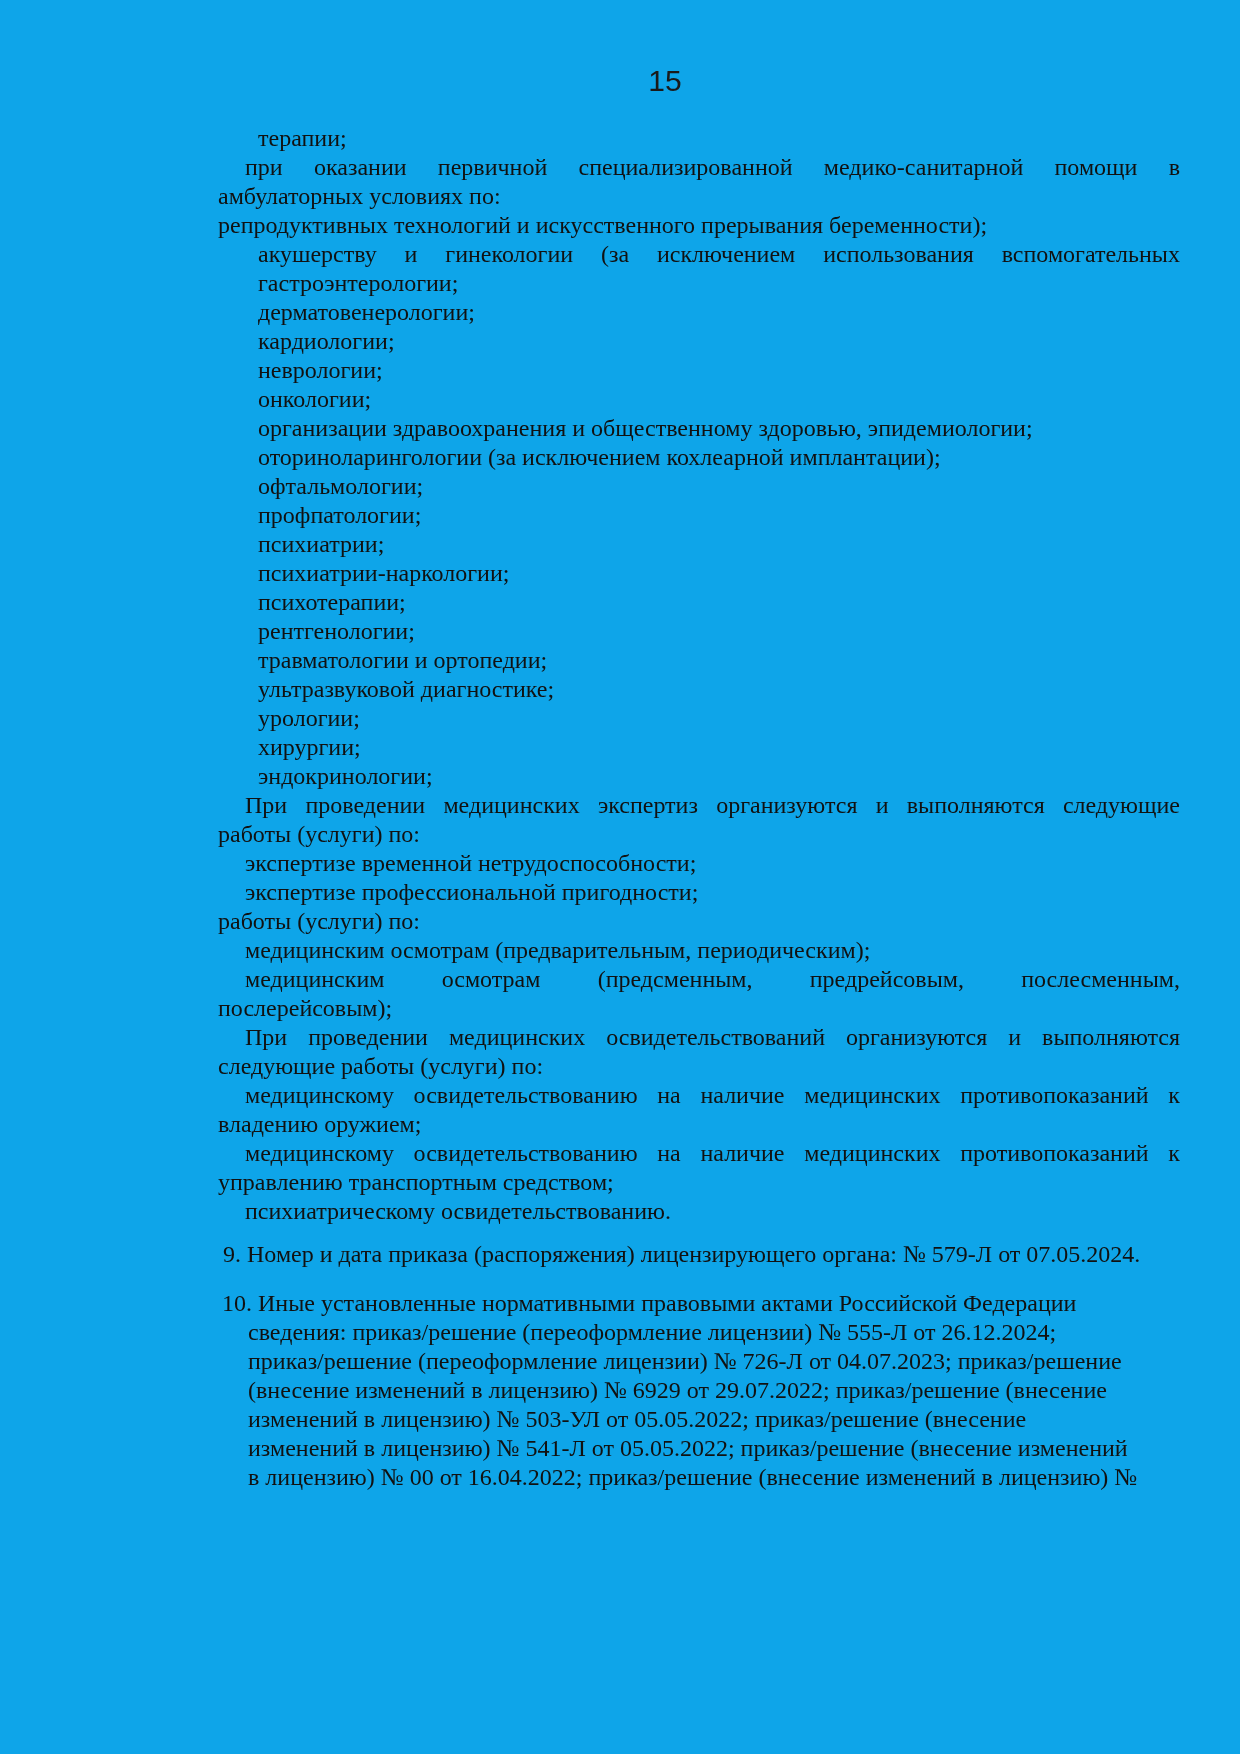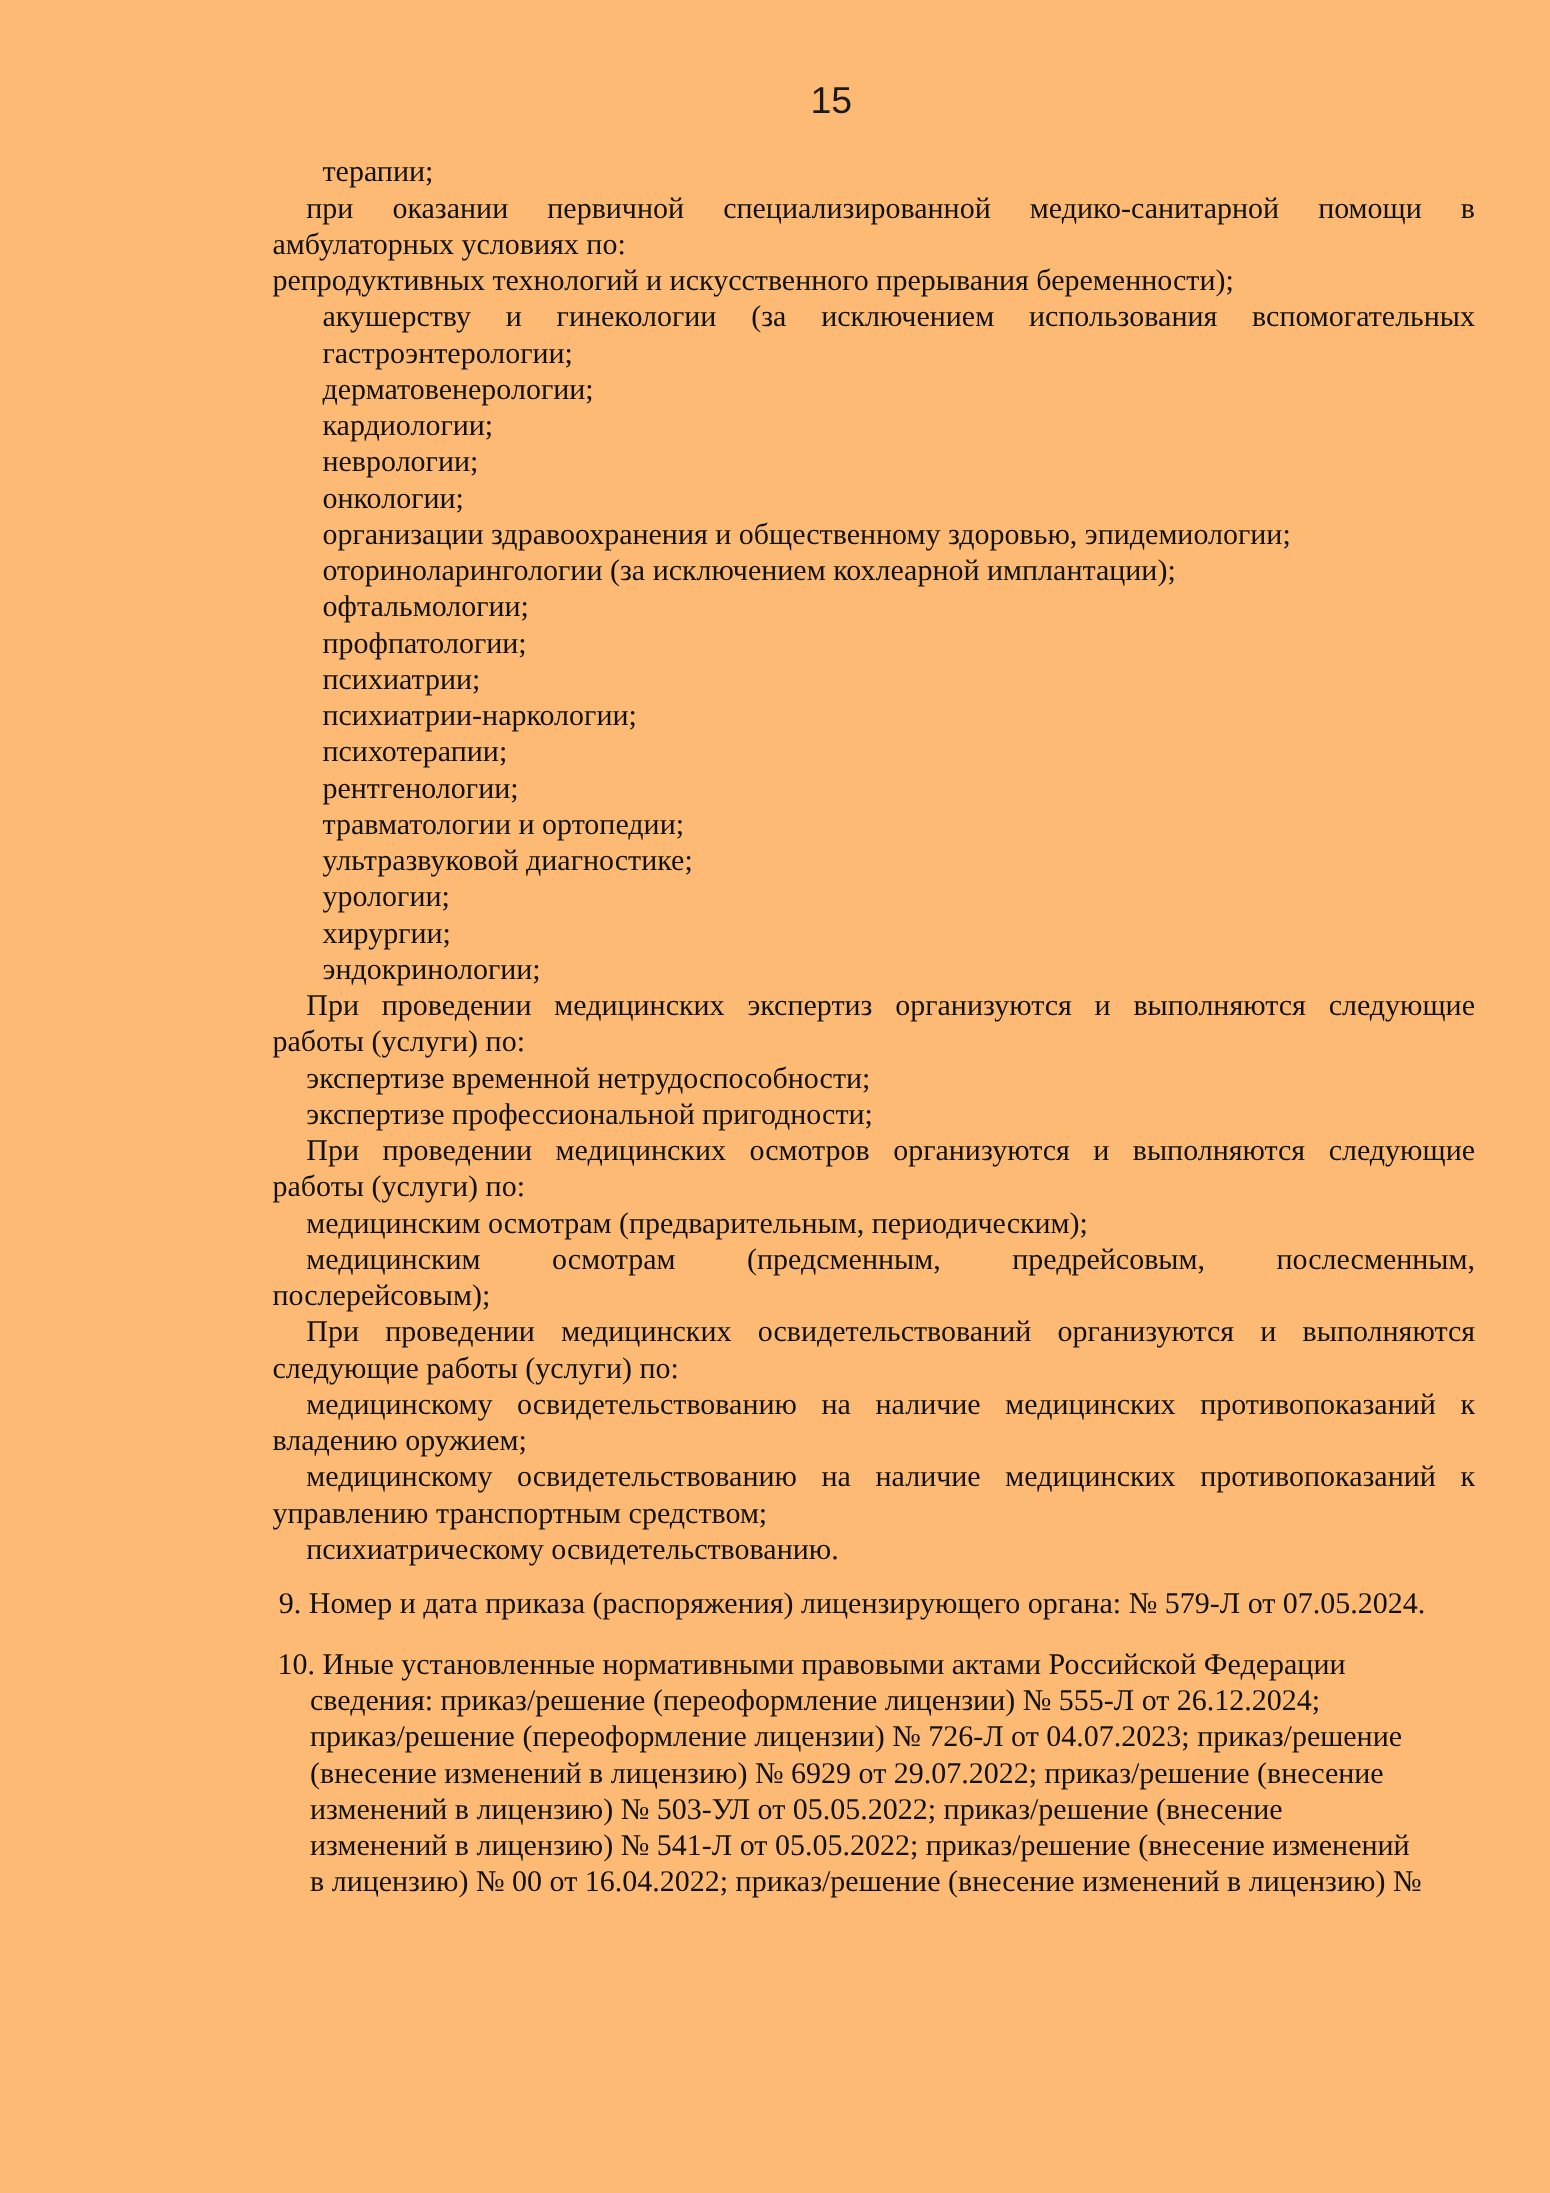--- a/index.html
+++ b/index.html
@@ -1,20 +1,20 @@
 <!DOCTYPE html>
 <html lang="ru"><head>
 <meta charset="utf-8">
 <style>
   html, body { margin: 0; padding: 0; background: #ffffff; }
   .page {
     position: relative;
     width: 1240px;
     height: 1754px;
-    background: #fdba74;
+    background: #0ea5e9;
     overflow: hidden;
     font-family: "Liberation Serif", "DejaVu Serif", serif;
     color: #111111;
   }
   .page-number {
     position: absolute;
     top: 64px;
     left: 0;
     width: 100%;
     padding-left: 90px;
@@ -80,21 +80,20 @@
       <div class="line item">рентгенологии;</div>
       <div class="line item">травматологии и ортопедии;</div>
       <div class="line item">ультразвуковой диагностике;</div>
       <div class="line item">урологии;</div>
       <div class="line item">хирургии;</div>
       <div class="line item">эндокринологии;</div>
       <div class="line para just">При проведении медицинских экспертиз организуются и выполняются следующие</div>
       <div class="line cont">работы (услуги) по:</div>
       <div class="line sub">экспертизе временной нетрудоспособности;</div>
       <div class="line sub">экспертизе профессиональной пригодности;</div>
-      <div class="line para just">При проведении медицинских осмотров организуются и выполняются следующие</div>
       <div class="line cont">работы (услуги) по:</div>
       <div class="line sub">медицинским осмотрам (предварительным, периодическим);</div>
       <div class="line sub just">медицинским осмотрам (предсменным, предрейсовым, послесменным,</div>
       <div class="line cont">послерейсовым);</div>
       <div class="line para just">При проведении медицинских освидетельствований организуются и выполняются</div>
       <div class="line cont">следующие работы (услуги) по:</div>
       <div class="line sub just">медицинскому освидетельствованию на наличие медицинских противопоказаний к</div>
       <div class="line cont">владению оружием;</div>
       <div class="line sub just">медицинскому освидетельствованию на наличие медицинских противопоказаний к</div>
       <div class="line cont">управлению транспортным средством;</div>

